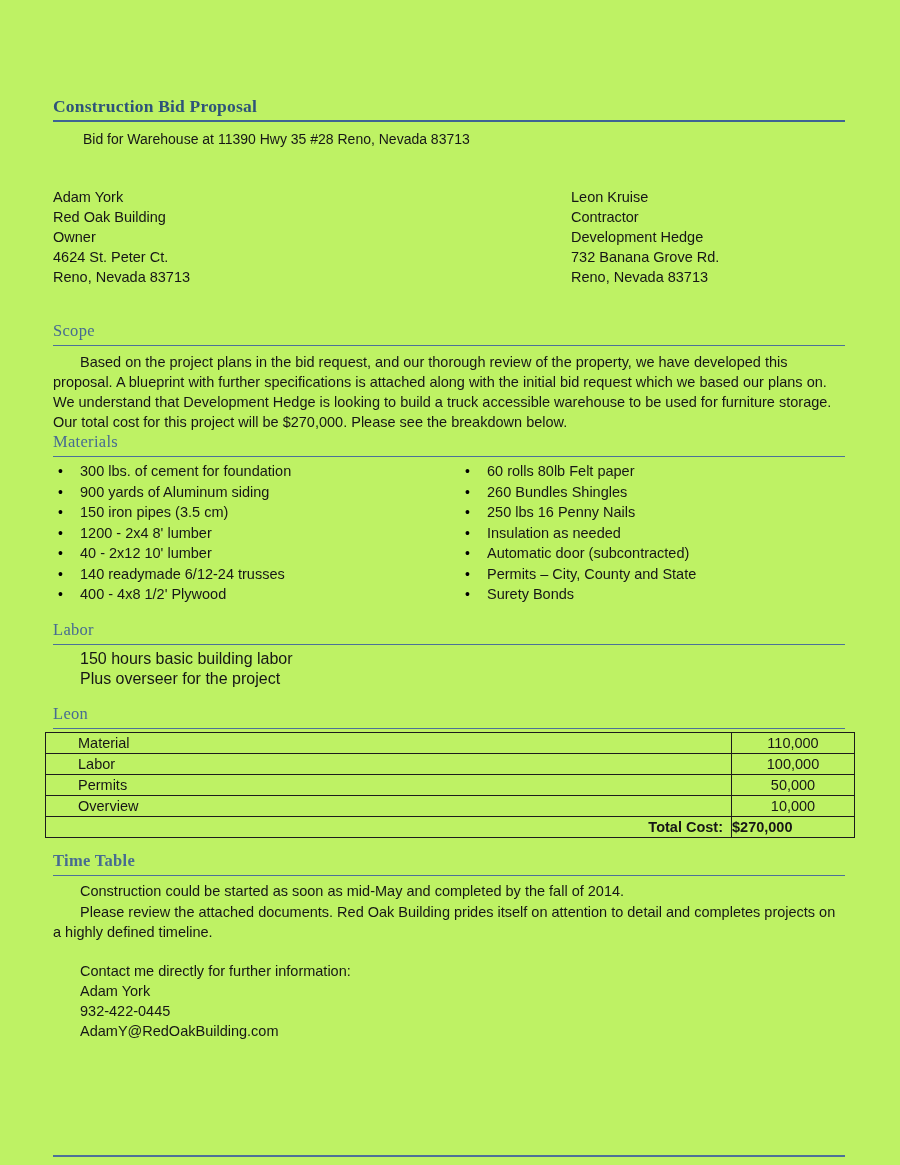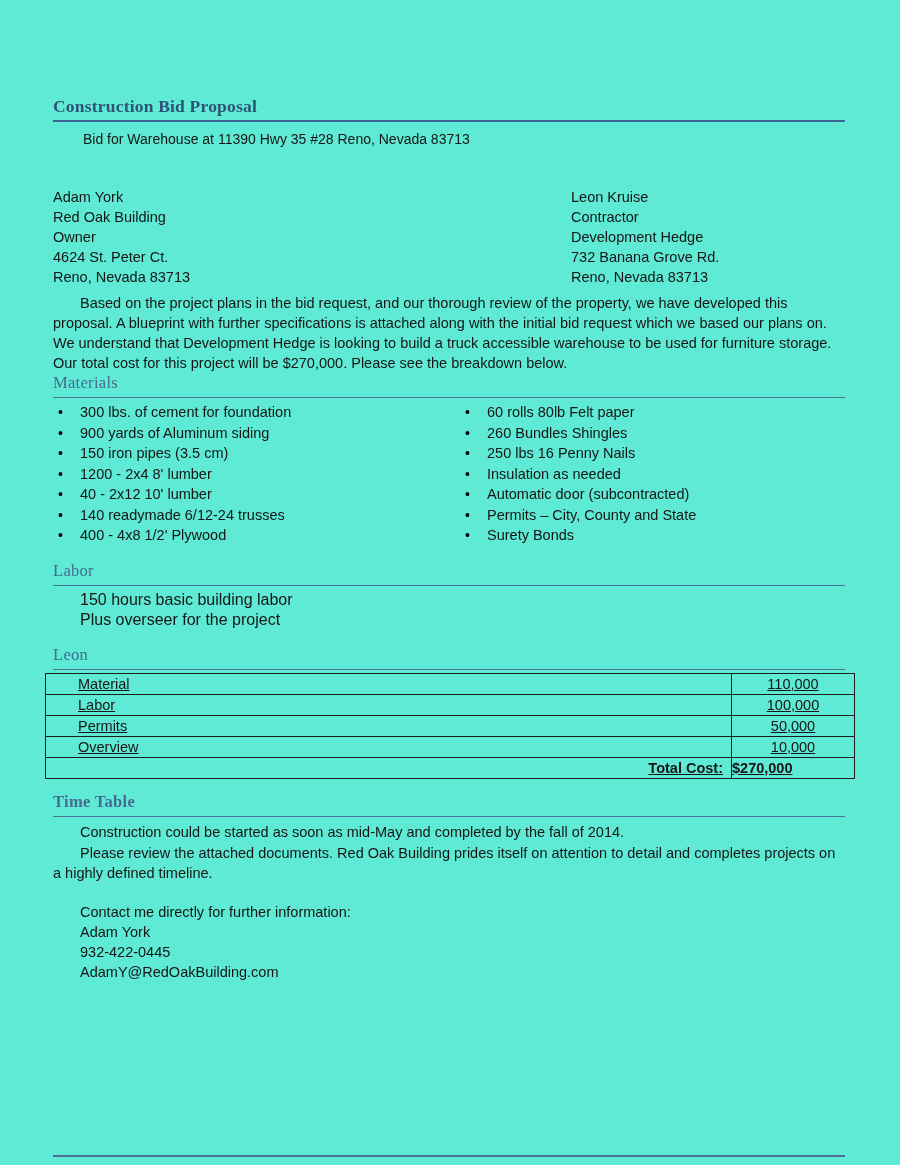--- a/index.html
+++ b/index.html
@@ -1,19 +1,19 @@
 <!DOCTYPE html>
 <html><head>
 <meta charset="utf-8">
 <style>
   html,body { margin:0; padding:0; background:#ffffff; }
   .page {
     position:relative;
     width:900px; height:1165px;
-    background:#5eead4;
+    background:#bef264;
     font-family:"Liberation Sans", sans-serif;
     color:#161616;
     overflow:hidden;
   }
   .content { position:absolute; left:53px; top:0; width:792px; }
 
   
   .doc-title {
     margin-top:95px;
     font-family:"Liberation Serif", serif;
@@ -88,21 +88,20 @@
   
   .labor-lines { margin-top:4px; margin-left:27px; font-size:16px; line-height:20px; }
 
   
   .costs-table {
     margin-top:3px;
     margin-left:-8px;
     width:810px;
     border-collapse:collapse;
     font-size:14.5px;
-    text-decoration:underline;
   }
   .costs-table td {
     border:1px solid #1c1c1c;
     height:20px;
     padding:0;
   }
   .costs-table td.label { padding-left:32px; }
   .costs-table td.value { width:122px; text-align:center; }
   .costs-table td.total-label { text-align:right; padding-right:8px; font-weight:bold; }
   .costs-table td.total-value { font-weight:bold; }
@@ -142,20 +141,21 @@
       </div>
       <div class="party right">
         <div>Leon Kruise</div>
         <div>Contractor</div>
         <div>Development Hedge</div>
         <div>732 Banana Grove Rd.</div>
         <div>Reno, Nevada 83713</div>
       </div>
     </div>
 
+    <div class="sec-heading mt-scope">Scope</div>
     <div class="body-par">Based on the project plans in the bid request, and our thorough review of the property, we have developed this proposal. A blueprint with further specifications is attached along with the initial bid request which we based our plans on. We understand that Development Hedge is looking to build a truck accessible warehouse to be used for furniture storage. Our total cost for this project will be $270,000. Please see the breakdown below.</div>
 
     <div class="sec-heading mt-materials">Materials</div>
     <div class="materials-cols">
       <ul class="mat-col left">
         <li><span class="bullet">•</span><span>300 lbs. of cement for foundation</span></li>
         <li><span class="bullet">•</span><span>900 yards of Aluminum siding</span></li>
         <li><span class="bullet">•</span><span>150 iron pipes (3.5 cm)</span></li>
         <li><span class="bullet">•</span><span>1200 - 2x4 8' lumber</span></li>
         <li><span class="bullet">•</span><span>40 - 2x12 10' lumber</span></li>

